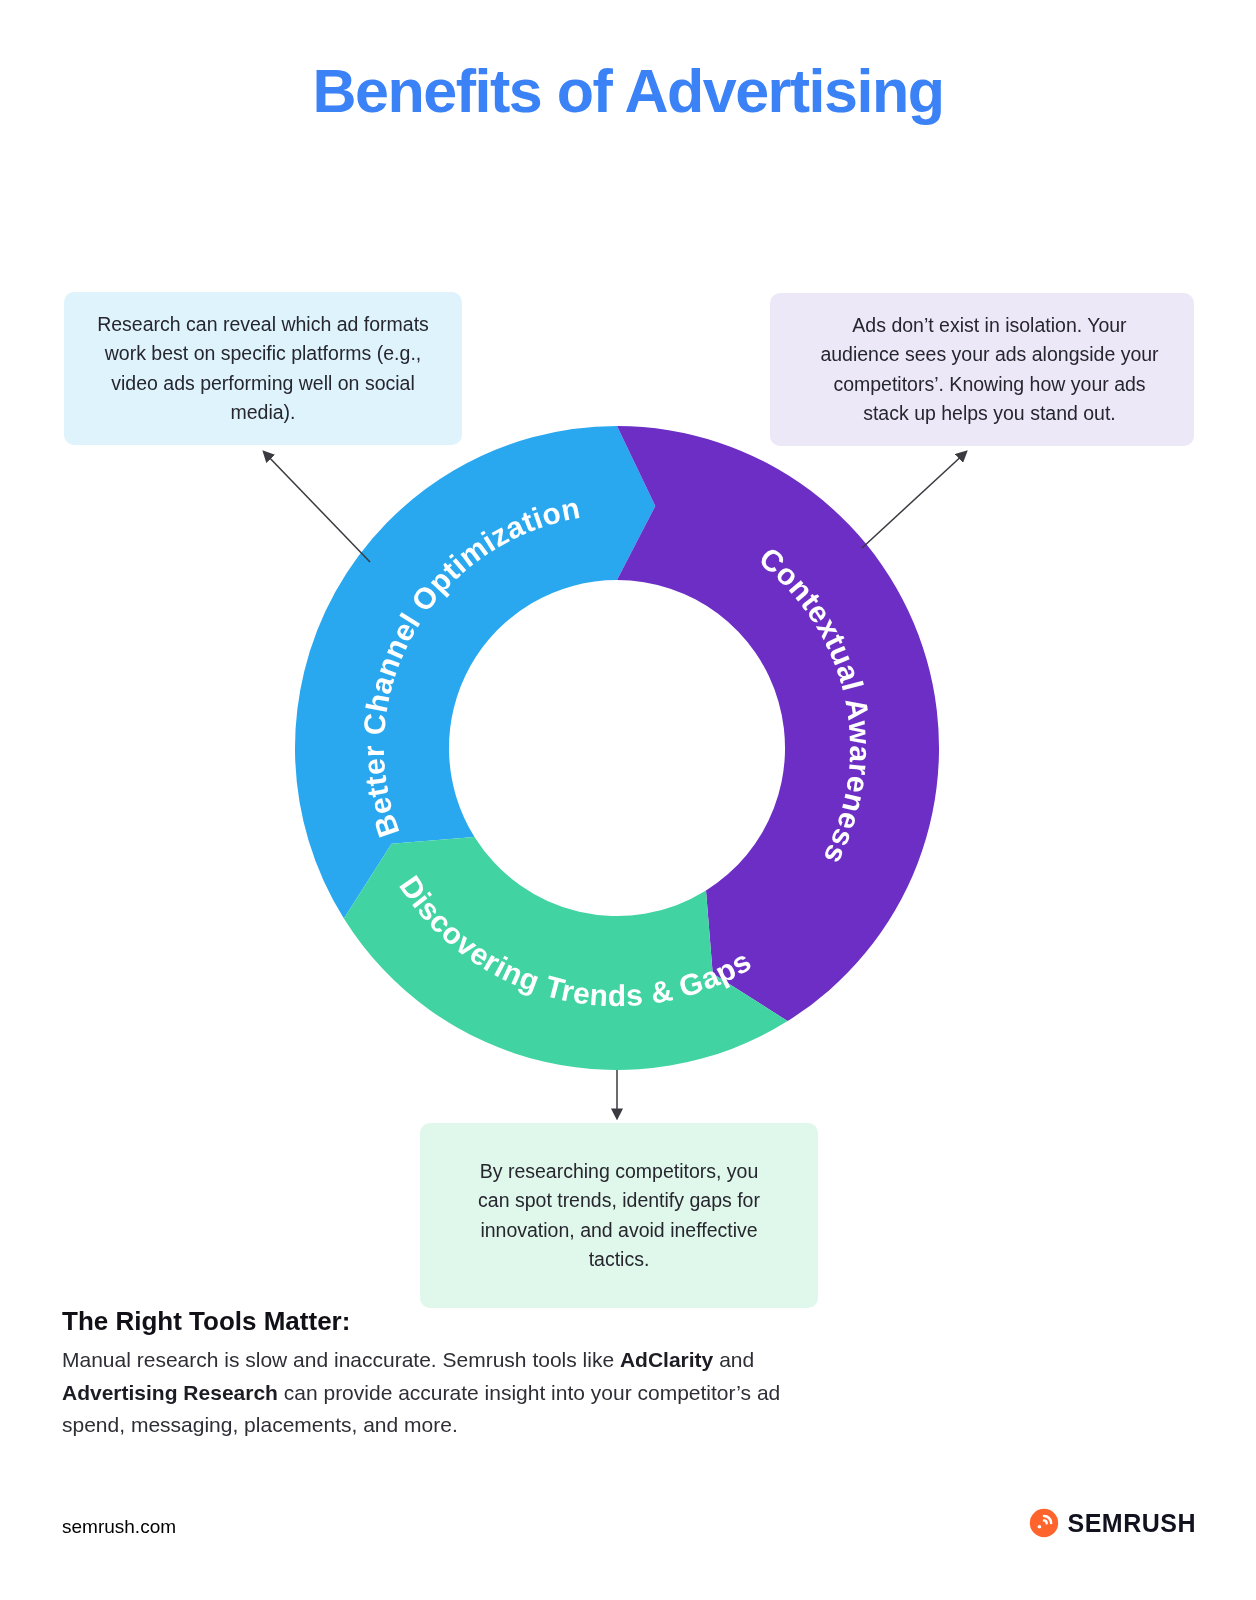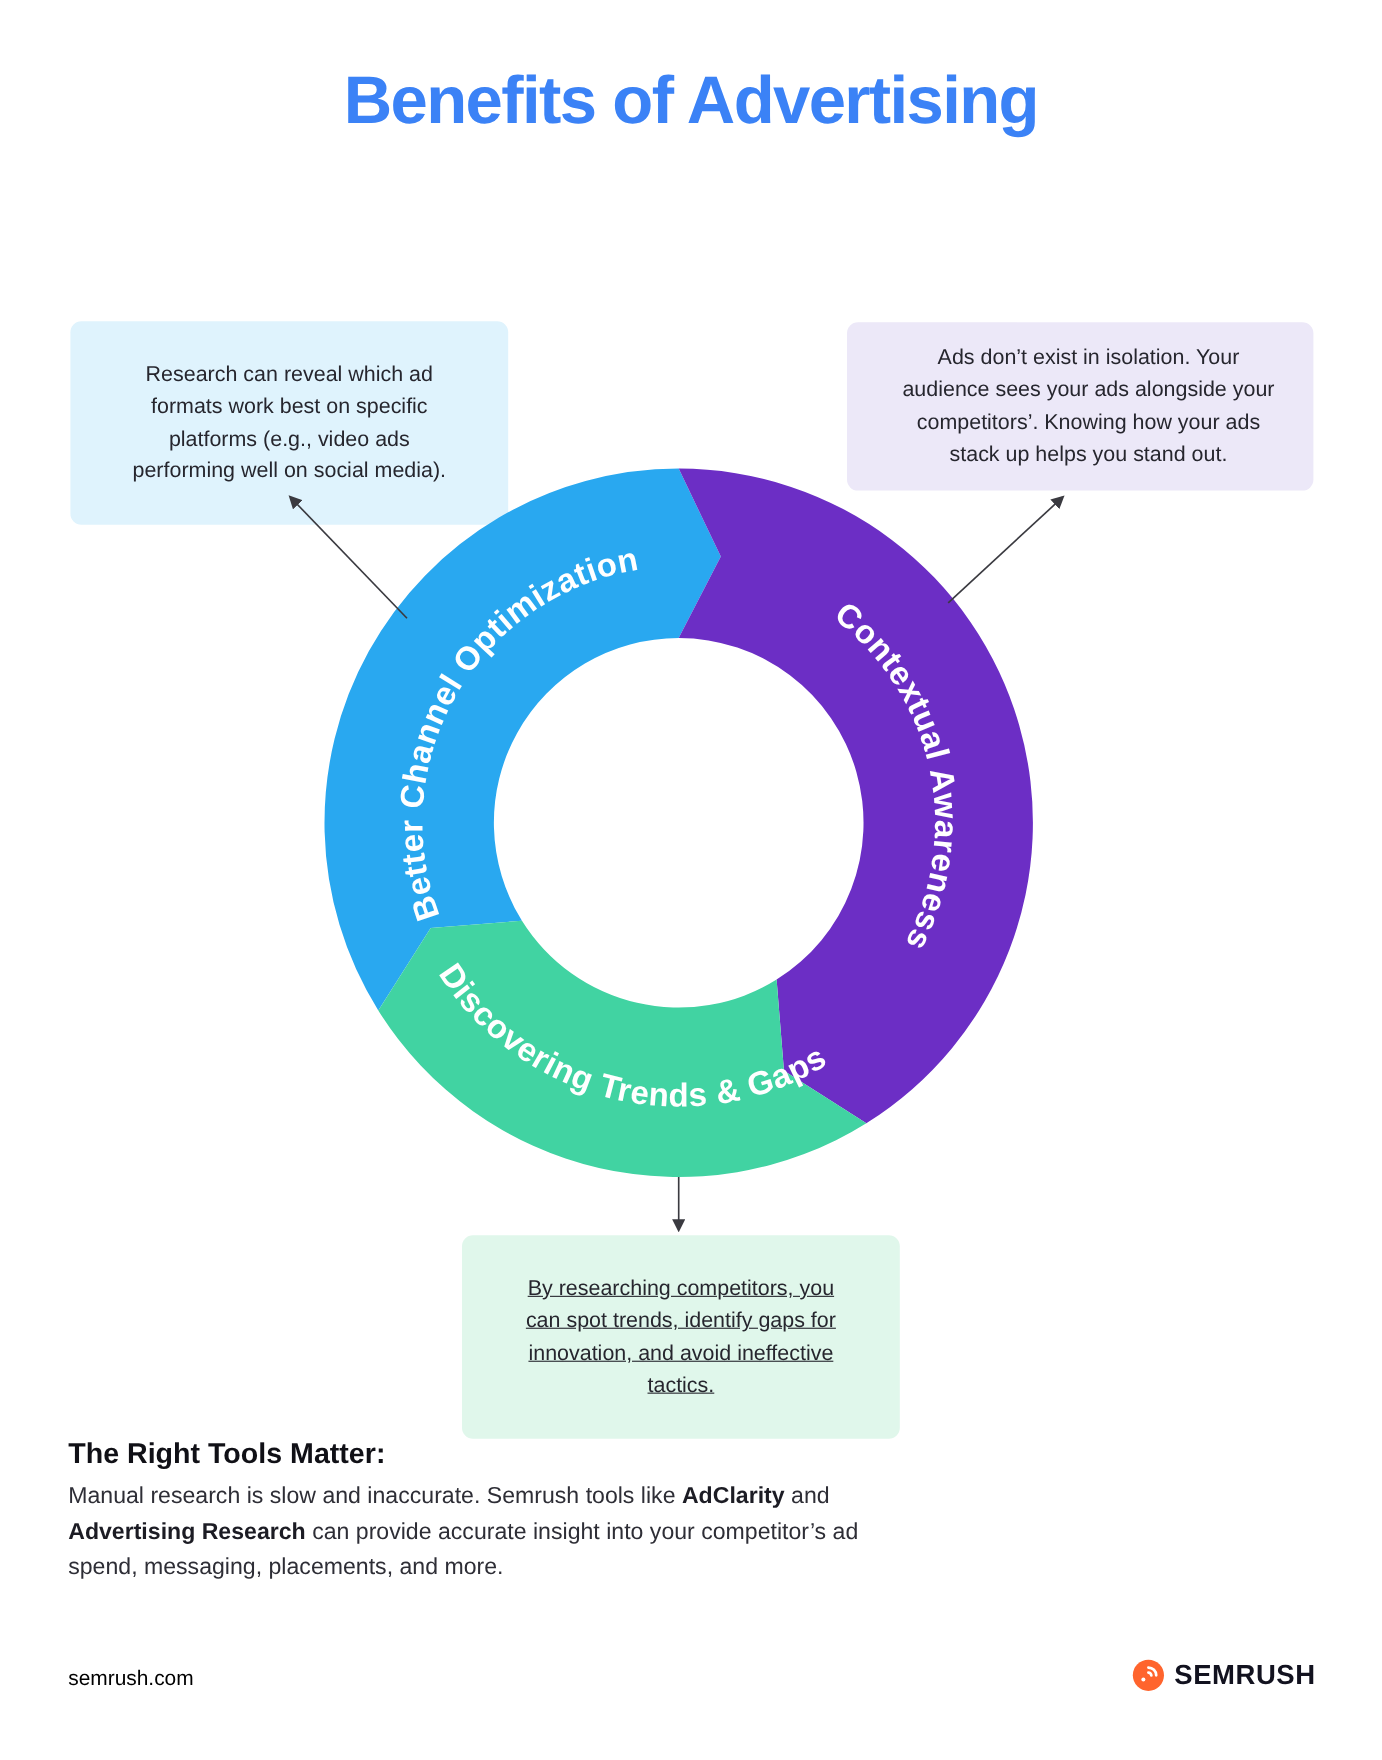--- a/index.html
+++ b/index.html
@@ -121,29 +121,29 @@
 </head>
 <body>
 
 <div class="canvas">
 
   <h1 class="title" style="margin:0;">
     <div>Benefits of Advertising</div>
   </h1>
 
   <div class="callout callout--blue" style="background: rgb(223, 243, 253);">
-    <p style="margin:16px;">Research can reveal which ad formats work best on specific platforms (e.g., video ads performing well on social media).</p>
+    <p style="margin:0;">Research can reveal which ad formats work best on specific platforms (e.g., video ads performing well on social media).</p>
   </div>
 
   <div class="callout callout--purple" style="background: rgb(236, 232, 248);">
     <p style="margin:0;">Ads don’t exist in isolation. Your audience sees your ads alongside your competitors’. Knowing how your ads stack up helps you stand out.</p>
   </div>
 
   <div class="callout callout--green" style="background: rgb(224, 247, 235);">
-    <p style="margin:16px;text-decoration:underline;">By researching competitors, you can spot trends, identify gaps for innovation, and avoid ineffective tactics.</p>
+    <p style="margin:16px;">By researching competitors, you can spot trends, identify gaps for innovation, and avoid ineffective tactics.</p>
   </div>
 
   <svg class="donut" viewBox="0 0 650 650" aria-hidden="true">
     <defs>
       <path id="arcBlue" d="M 123.2 441.5 A 233 233 0 0 1 325 92"></path>
       <path id="arcPurple" d="M 345.3 92.9 A 233 233 0 0 1 441.5 526.8"></path>
       <path id="arcGreen" d="M 97.2 446.1 A 258 258 0 0 0 476.7 533.7"></path>
     </defs>
 
     <path d="M 51.9 495.6 A 322 322 0 0 1 325 3 L 363.3 83 L 325 157 A 168 168 0 0 0 182.5 414 L 99.5 420.7 Z" fill="#29A8F0"></path>

